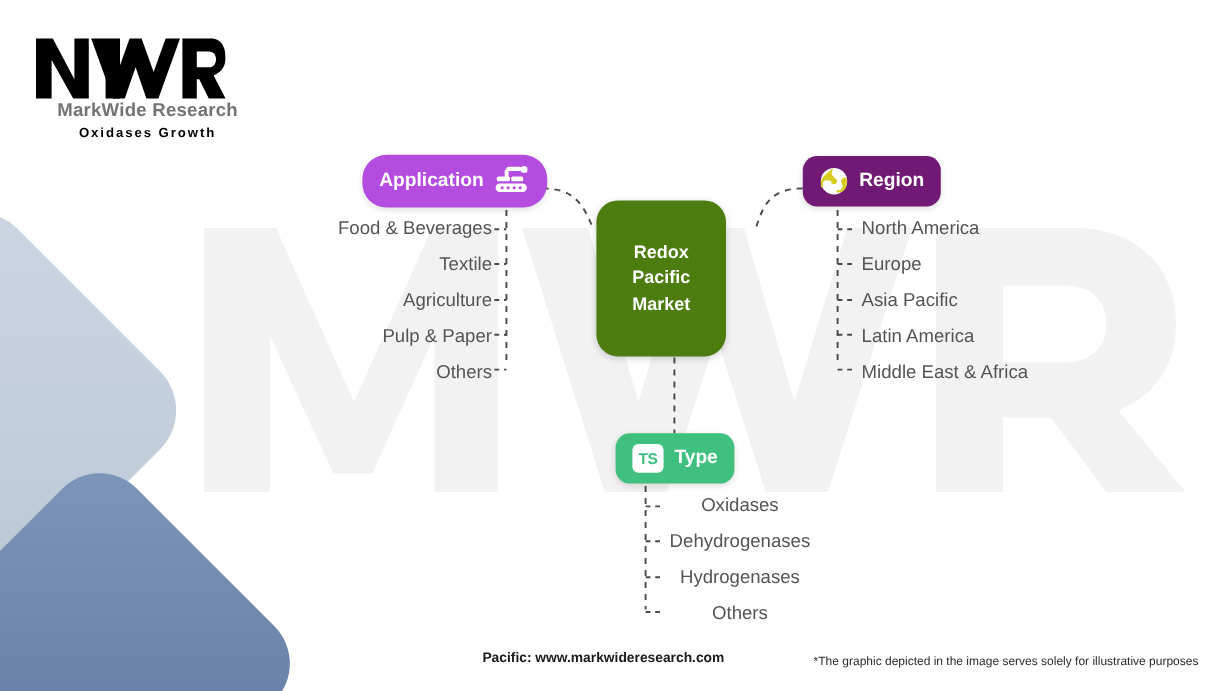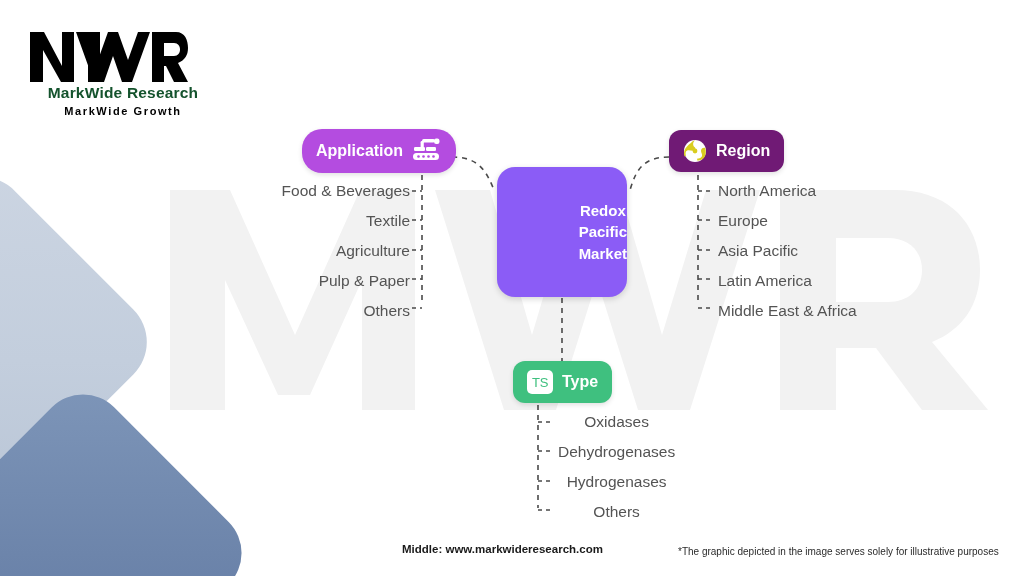--- a/index.html
+++ b/index.html
@@ -54,21 +54,21 @@
     position: absolute;
     left: 28px;
     top: 26px;
     width: 190px;
     text-align: center;
   }
   .logo-mark { display:block; }
   .logo-name {
     font-size: 15.5px;
     font-weight: bold;
-    color: #14532d;
+    color: #737373;
     letter-spacing: 0.2px;
     margin-top: -2px;
   }
   .logo-tag {
     font-size: 11px;
     font-weight: bold;
     color: #000000;
     letter-spacing: 1.6px;
     margin-top: 3px;
   }
@@ -85,28 +85,28 @@
     color: #4a4a4a;
     letter-spacing: 0.1px;
   }
   .title .t-inner { margin-left: 148px; }
 
   
   .center-node {
     position: absolute;
     left: 497px;
     top: 167px;
-    width: 130px;
+    width: 108px;
     height: 130px;
     border-radius: 18px;
-    background: #8b5cf6;
+    background: #4d7c0f;
     color: #ffffff;
     display: flex;
     align-items: center;
-    justify-content: flex-end;
+    justify-content: center;
     text-align: center;
     font-size: 15px;
     font-weight: bold;
     line-height: 1.42;
     box-shadow: 0 2px 6px rgba(0,0,0,0.16);
   }
 
   
   .badge {
     position: absolute;
@@ -138,21 +138,21 @@
   }
   .badge-label { white-space: nowrap; }
 
   .ts-chip {
     width: 26px;
     height: 24px;
     border-radius: 5px;
     background: #ffffff;
     color: #3fc07f;
     font-size: 13px;
-    font-weight: normal;
+    font-weight: bold;
     display: flex;
     align-items: center;
     justify-content: center;
     letter-spacing: -0.3px;
   }
 
   
   .connectors {
     position: absolute;
     left: 0; top: 0;
@@ -224,21 +224,21 @@
   <div class="logo">
     <svg class="logo-mark" width="160" height="60" viewBox="0 0 160 60">
       <g fill="#000000">
         <path d="M2 56 L2 6 L16 6 L34 40 L34 6 L46 6 L46 56 L33 56 L15 24 L15 56 Z"></path>
         <path d="M48 6 L60 6 L70 34 L80 6 L90 6 L100 34 L110 6 L122 6 L104 56 L94 56 L85 30 L76 56 L66 56 Z"></path>
         <path d="M60 6 L72 6 L72 56 L60 56 Z"></path>
         <path d="M124 6 L148 6 C157 6 160 14 160 22 C160 29 157 34 150 37 L160 56 L146 56 L138 40 L136 40 L136 56 L124 56 Z M136 17 L136 30 L146 30 C150 30 152 27 152 23.5 C152 20 150 17 146 17 Z"></path>
       </g>
     </svg>
     <div class="logo-name">MarkWide Research</div>
-    <div class="logo-tag">MarkWide Growth</div>
+    <div class="logo-tag">Oxidases Growth</div>
   </div>
 
 
   <svg class="connectors" viewBox="0 0 1024 576">
     <g fill="none" stroke="#4a4a4a" stroke-width="1.6" stroke-dasharray="5,5" stroke-linecap="butt">
 
       <path d="M452 157 C478 157 486 170 494 190"></path>
 
       <path d="M669 157 C643 157 636 170 630 190"></path>
 
@@ -329,16 +329,16 @@
     <div class="leaf">Middle East &amp; Africa</div>
   </div>
 
   <div class="leaf-list leaf-list-type">
     <div class="leaf">Oxidases</div>
     <div class="leaf">Dehydrogenases</div>
     <div class="leaf">Hydrogenases</div>
     <div class="leaf">Others</div>
   </div>
 
-  <div class="source">Middle: www.markwideresearch.com</div>
+  <div class="source">Pacific: www.markwideresearch.com</div>
   <div class="disclaimer">*The graphic depicted in the image serves solely for illustrative purposes</div>
 
 </div>
 
 </body></html>

